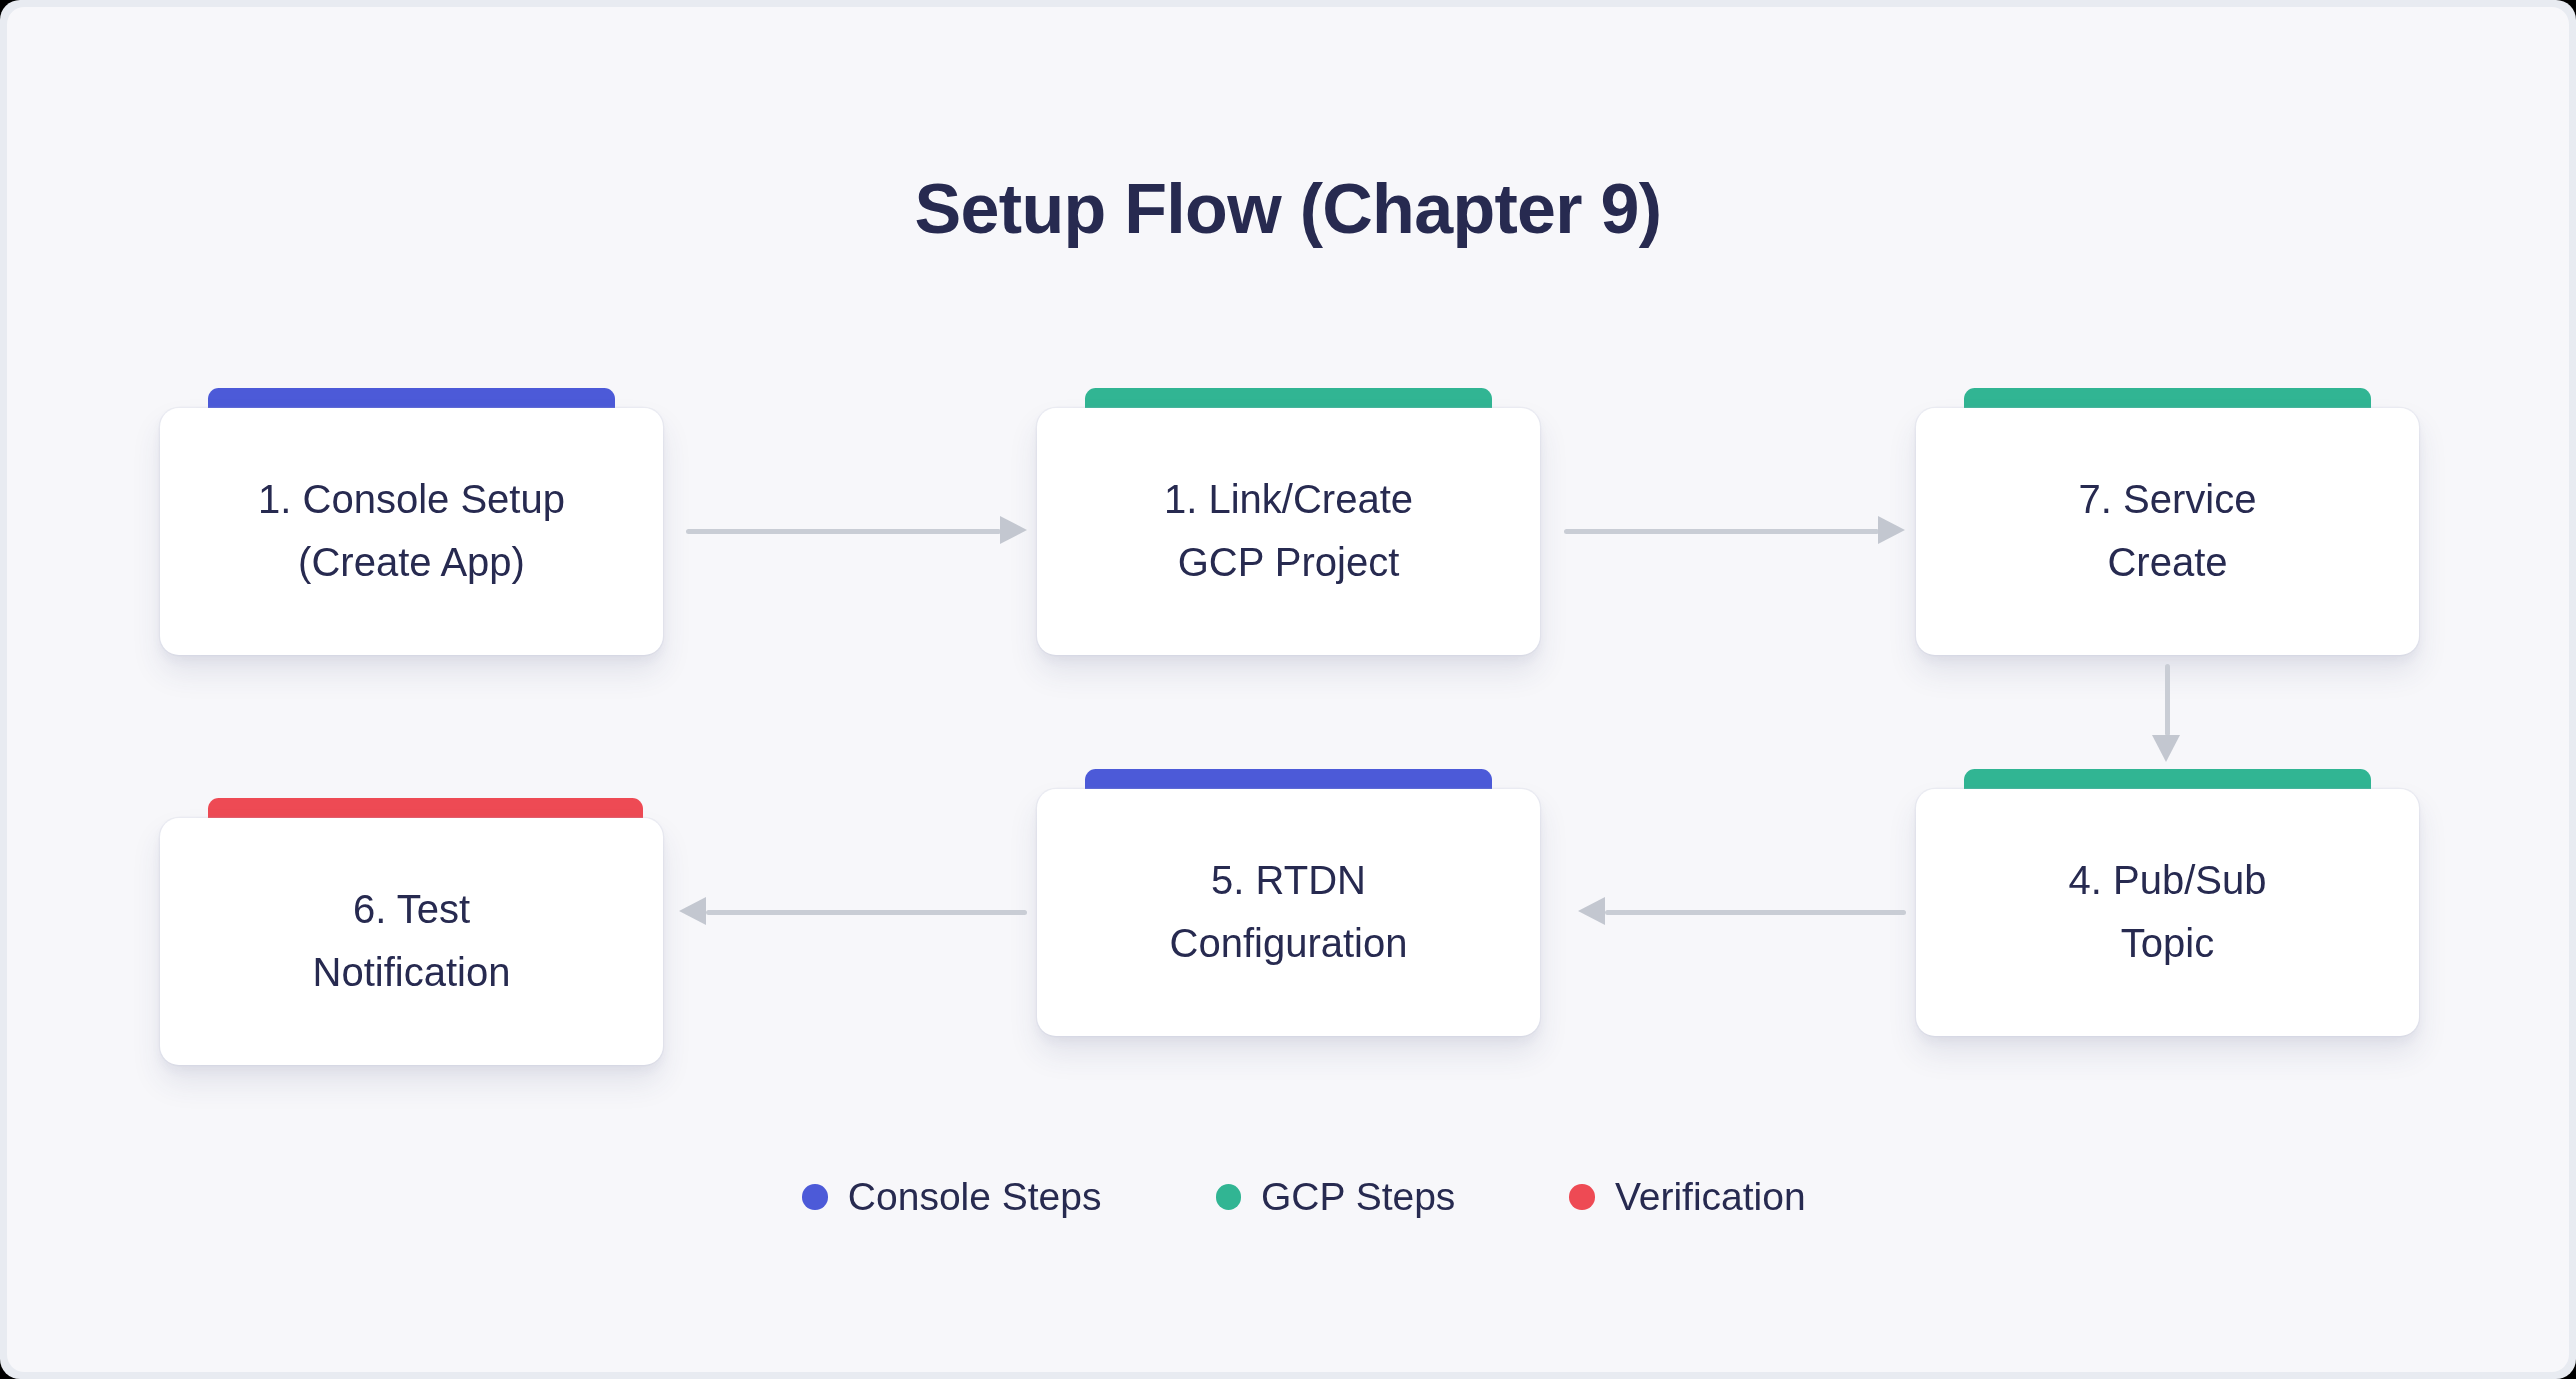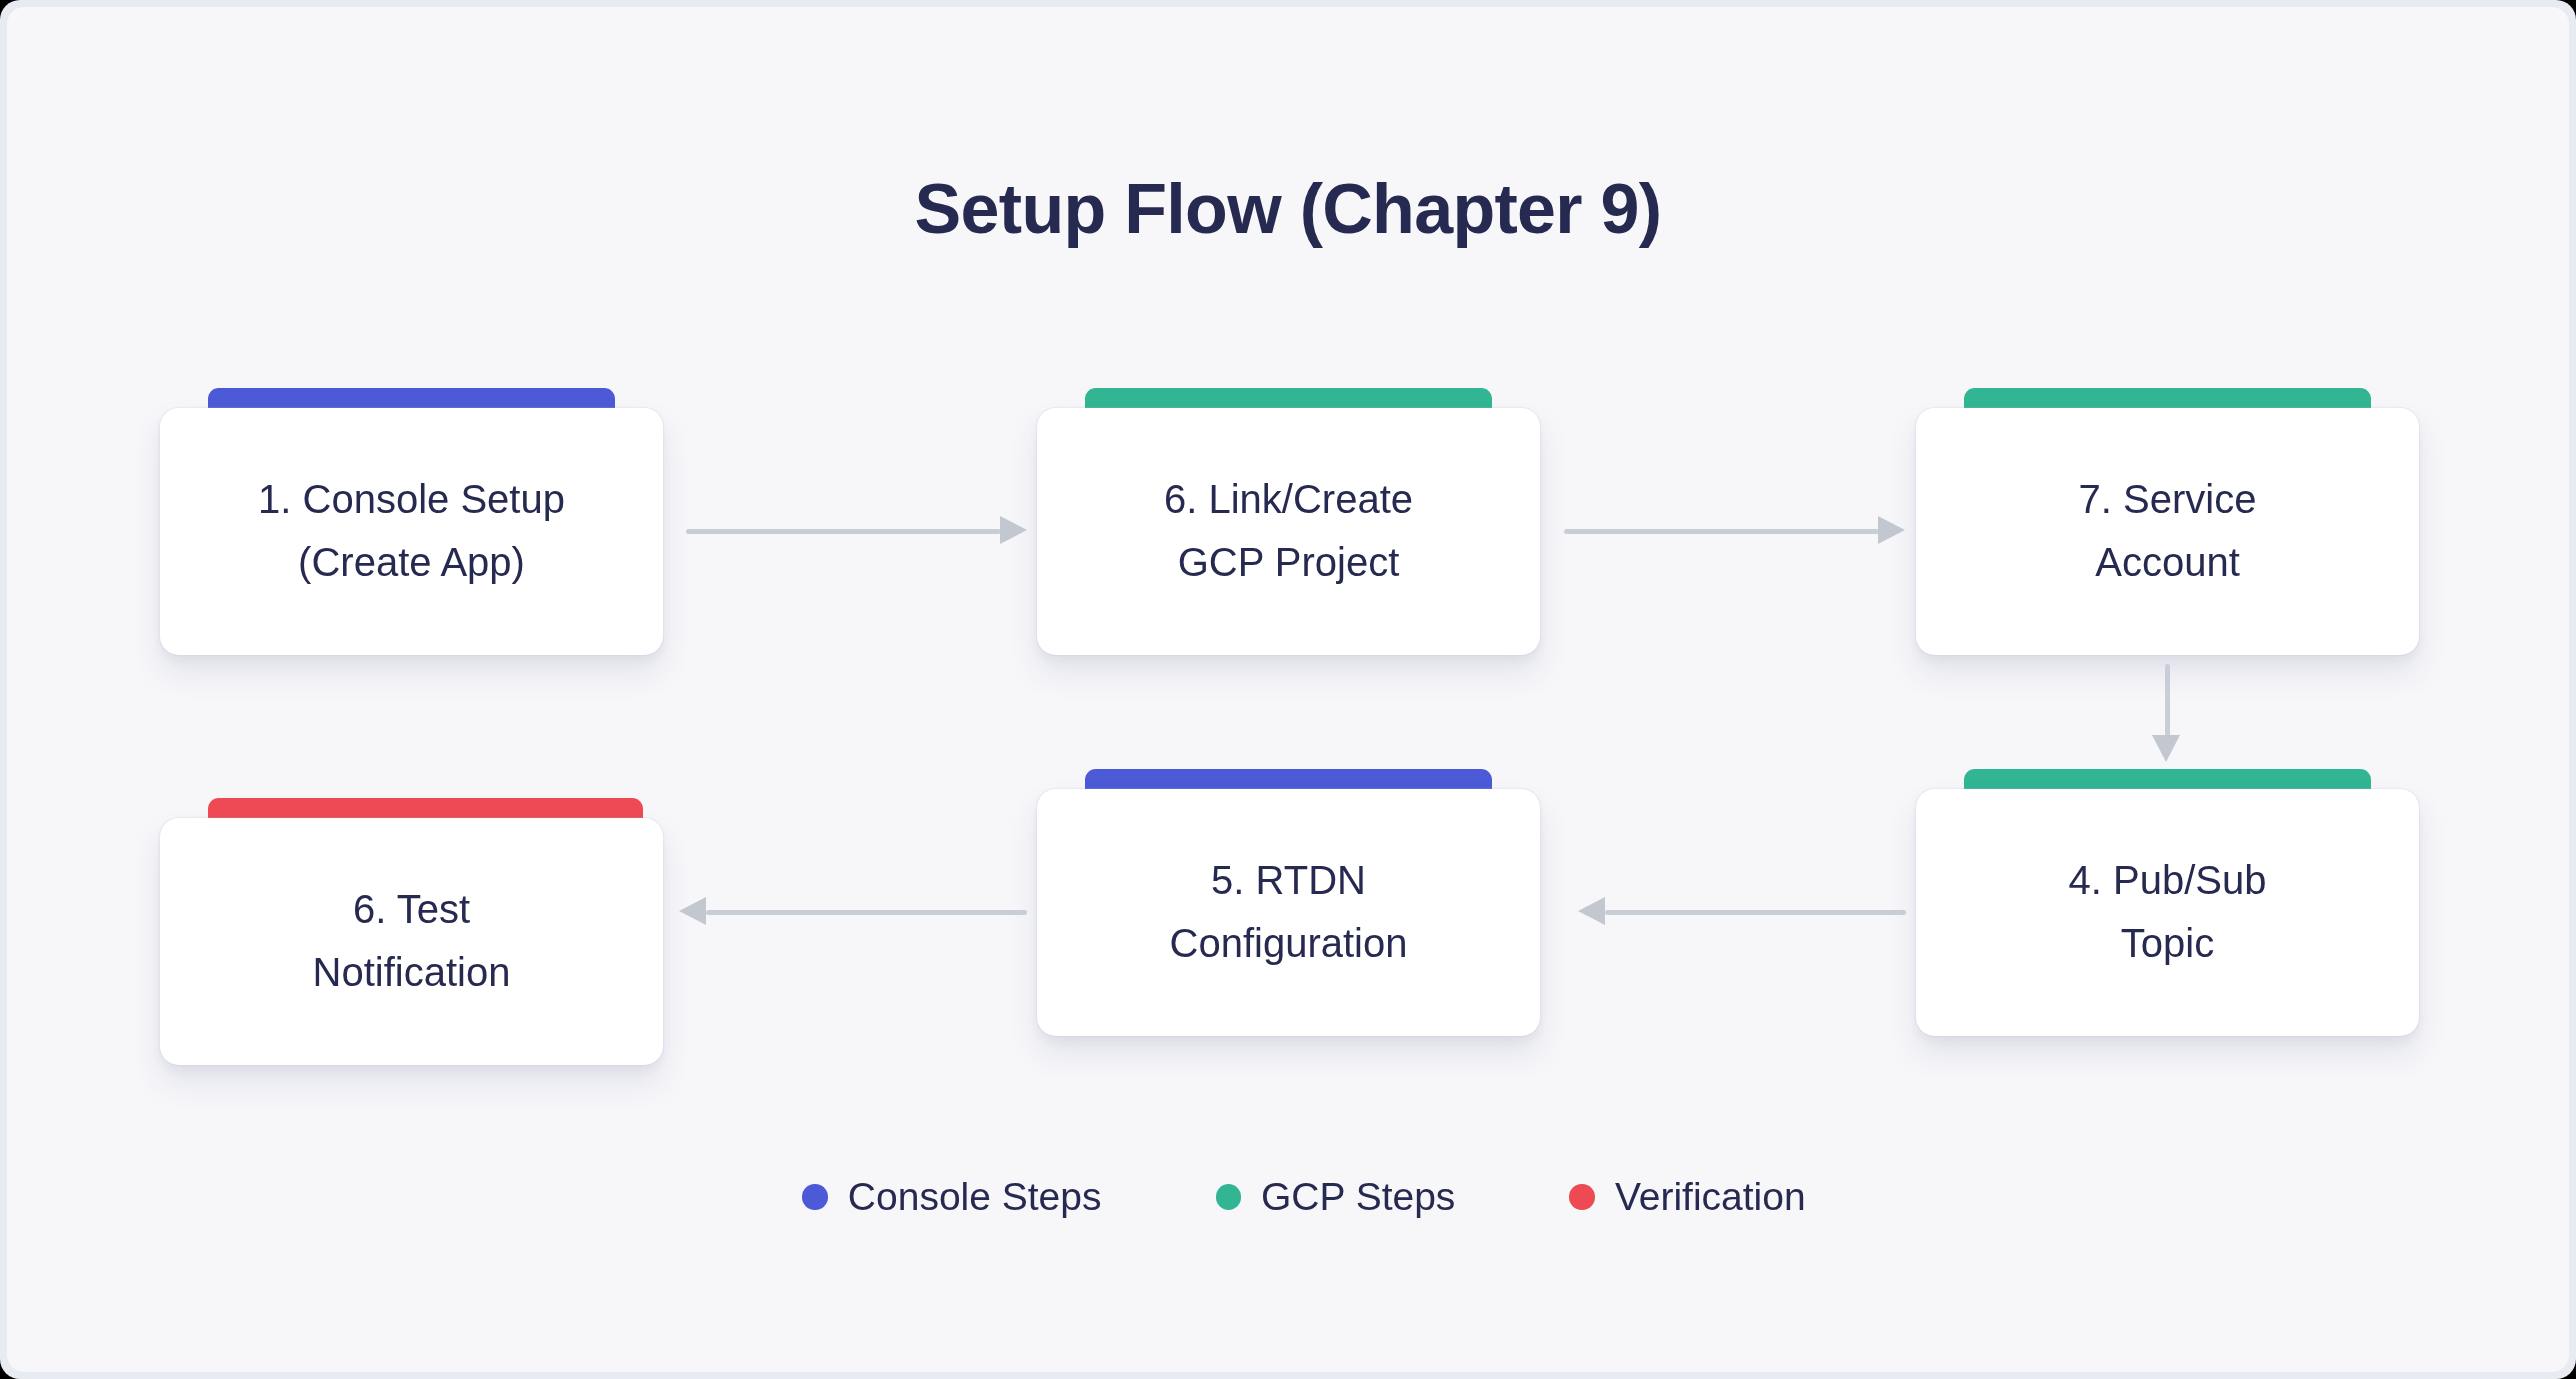--- a/index.html
+++ b/index.html
@@ -66,30 +66,30 @@
     <div class="node-bar" style="background: rgb(76, 90, 216);"></div>
     <div class="node-card">
       <div>1. Console Setup</div>
       <div>(Create App)</div>
     </div>
   </div>
 
   <div class="node pos-2">
     <div class="node-bar" style="background: rgb(49, 181, 147);"></div>
     <div class="node-card">
-      <div>6. Link/Create</div>
+      <div>1. Link/Create</div>
       <div>GCP Project</div>
     </div>
   </div>
 
   <div class="node pos-3">
     <div class="node-bar" style="background: rgb(49, 181, 147);"></div>
     <div class="node-card">
       <div>7. Service</div>
-      <div>Account</div>
+      <div>Create</div>
     </div>
   </div>
 
   <div class="node pos-4">
     <div class="node-bar" style="background: rgb(49, 181, 147);"></div>
     <div class="node-card">
       <div>4. Pub/Sub</div>
       <div>Topic</div>
     </div>
   </div>

